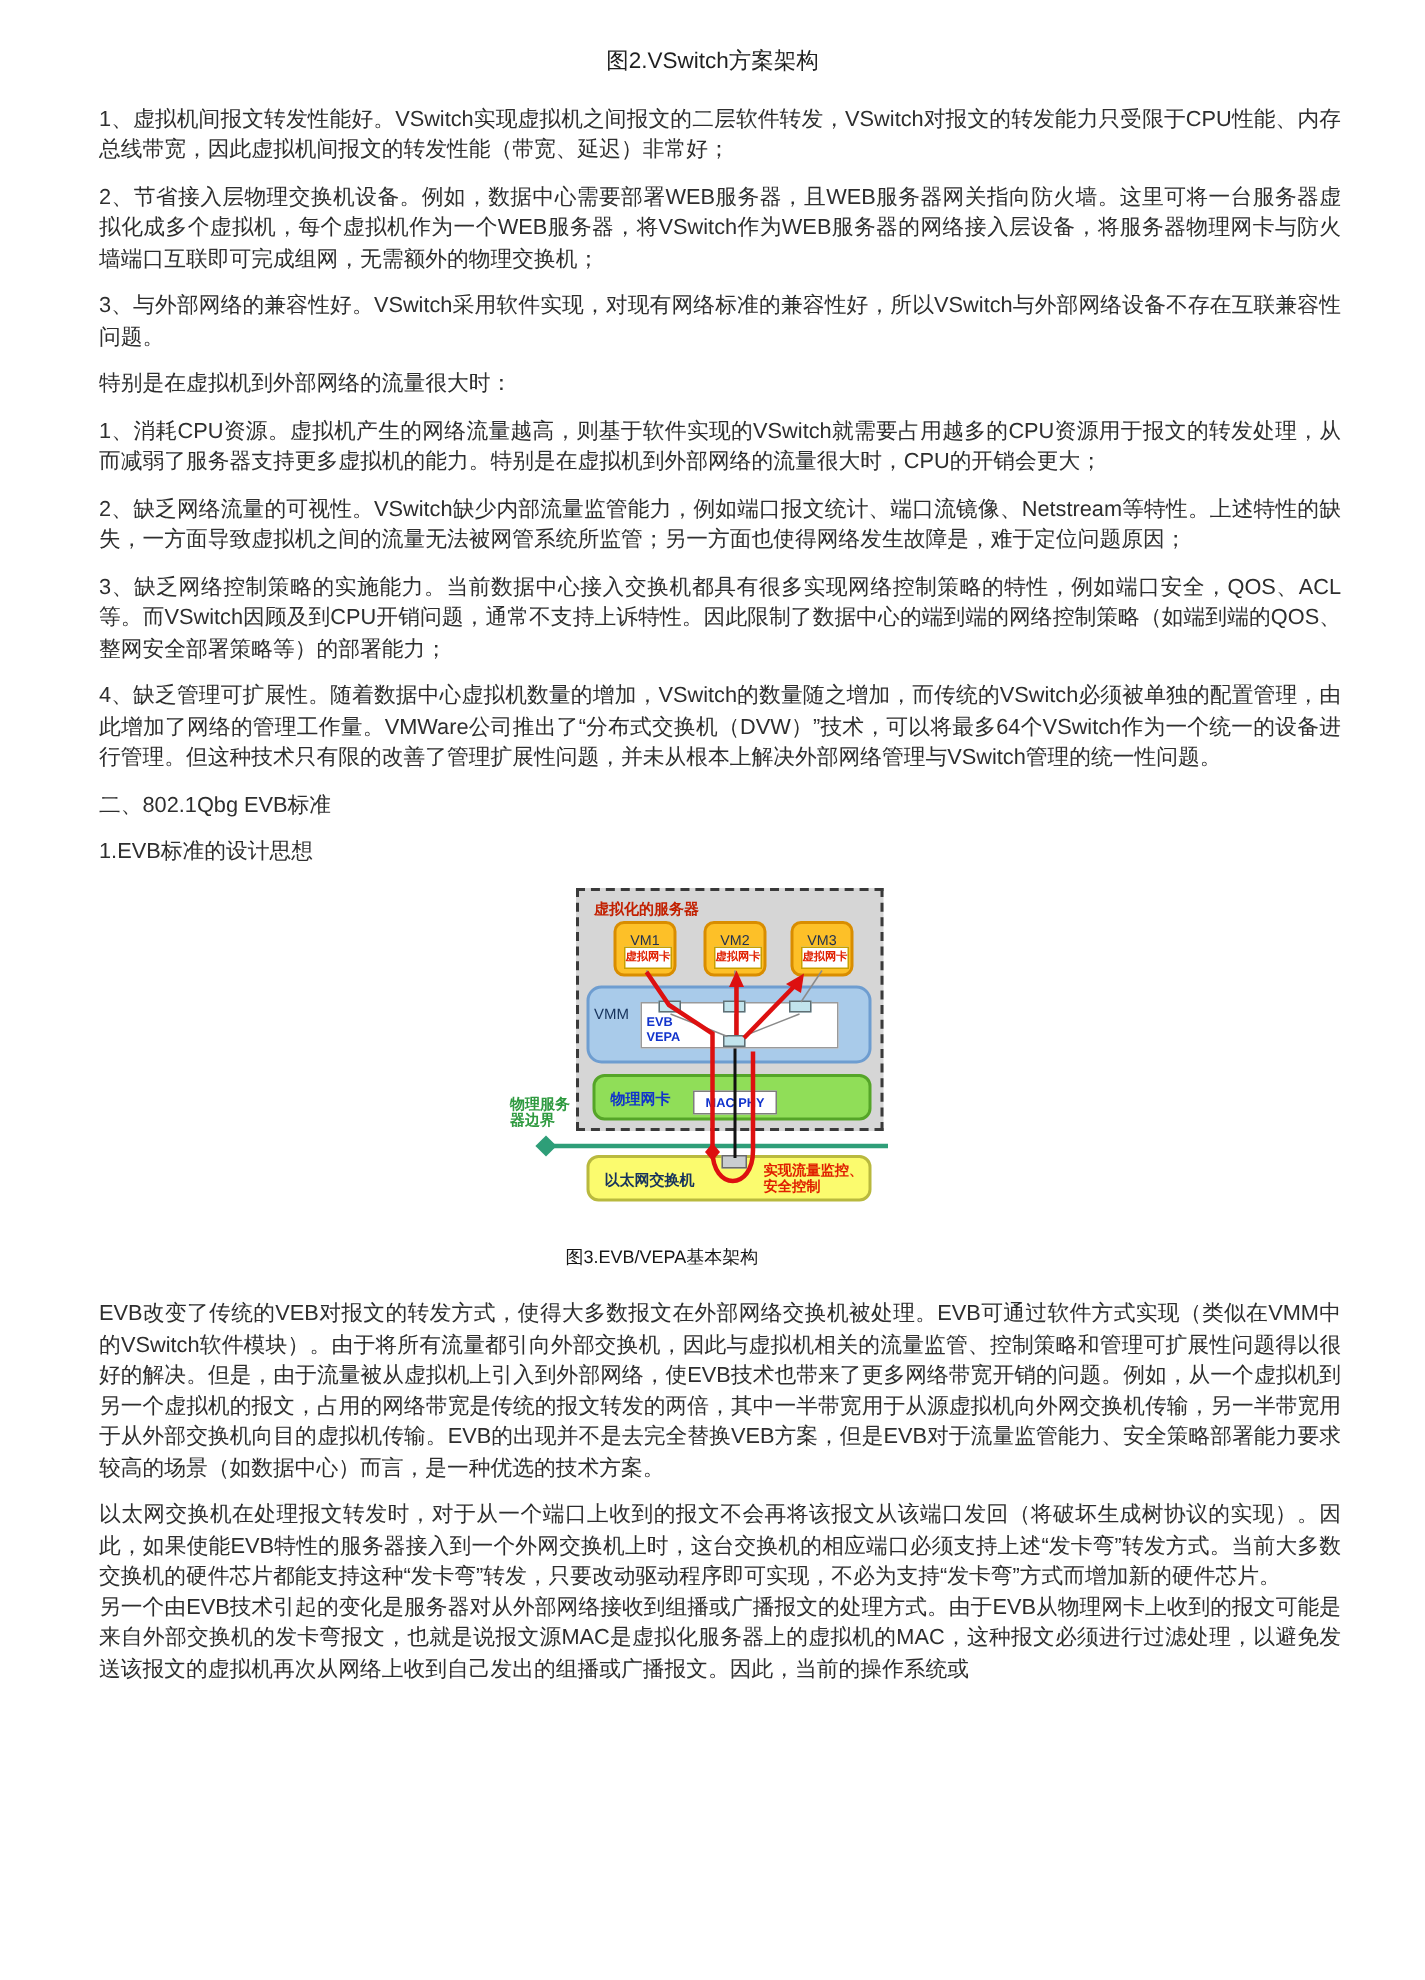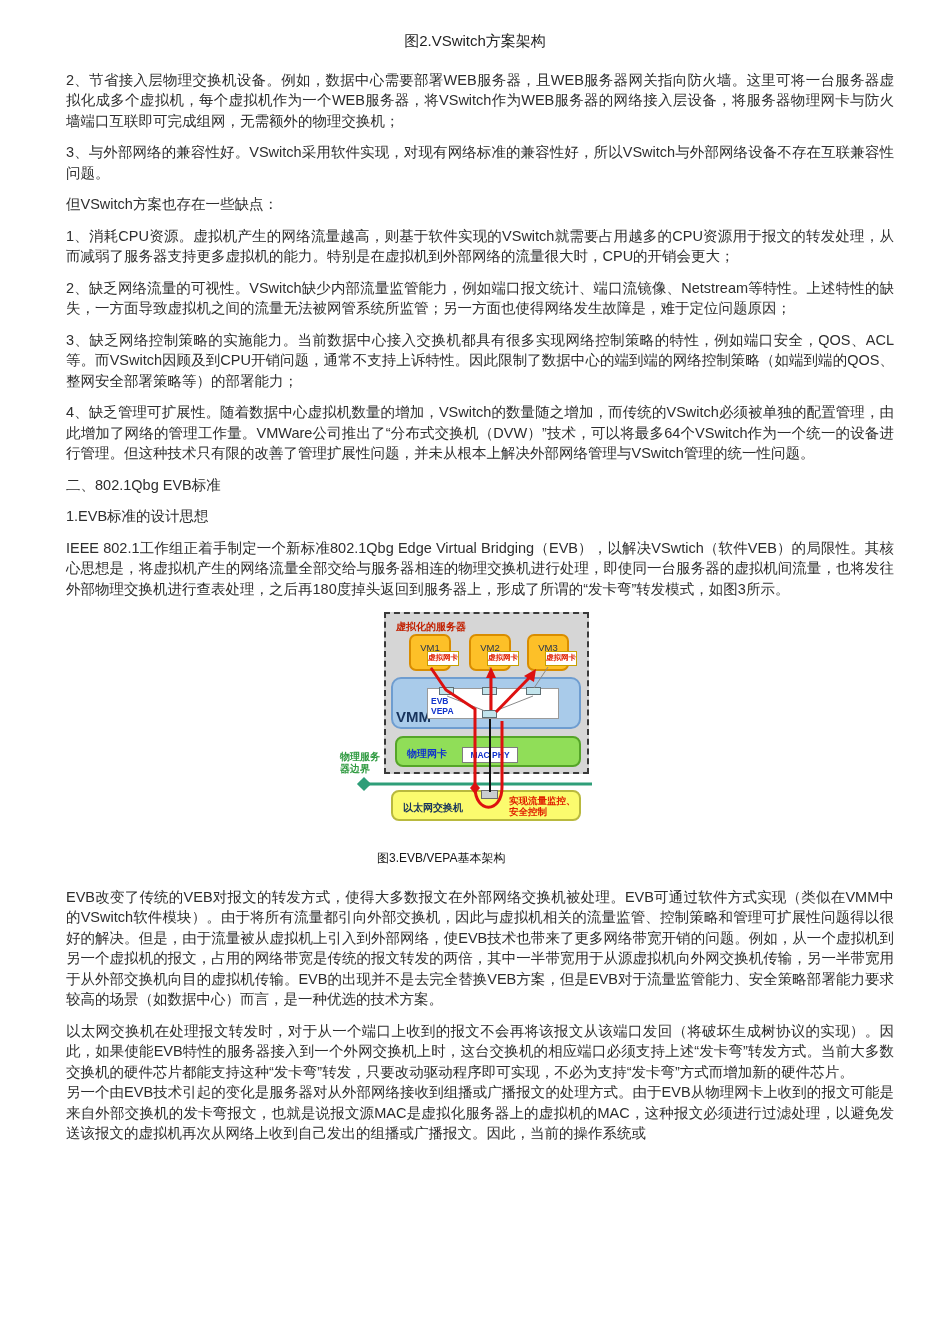--- a/index.html
+++ b/index.html
@@ -14,24 +14,24 @@
   p.fig3-caption{margin:4px 0 18px 377px;font-size:12px;color:#151515;width:auto;text-align:left;}
   p.joined{margin-bottom:0;}
 
   
   .diagram{position:relative;width:950px;height:225px;margin:12px;}
   .abs{position:absolute;box-sizing:border-box;}
   .server-bg{left:372px;top:1px;width:205px;height:162px;background:#d6d6d6;border:2px dashed #3a3a3a;}
   .server-label{left:384px;top:6px;font-size:10px;font-weight:bold;color:#c22000;}
   .vm{width:42px;height:37px;top:23px;background:#fdc028;border:2px solid #d98d00;border-radius:7px;}
   .vm-title{position:absolute;top:2px;left:0;width:100%;text-align:center;font-size:9.5px;font-weight:normal;color:#1f3050;}
-  .vnic{position:absolute;left:16px;bottom:3px;width:30px;height:13px;background:#ffffff;border:1px solid #c8a000;
+  .vnic{position:absolute;left:5px;bottom:3px;width:30px;height:13px;background:#ffffff;border:1px solid #c8a000;
         font-size:7.5px;font-weight:bold;color:#e02000;text-align:center;line-height:11px;}
   .vmm-box{left:379px;top:66px;width:190px;height:52px;background:#a9cbea;border:2px solid #6e9dd0;border-radius:10px;}
-  .vmm-label{left:384px;top:96px;font-size:15px;font-weight:bold;color:#17335c;}
+  .vmm-label{left:384px;top:76px;font-size:10px;font-weight:normal;color:#17335c;}
   .evb-box{left:415px;top:77px;width:132px;height:31px;background:#ffffff;border:1px solid #9a9a9a;}
   .evb-label{left:419px;top:85px;font-size:8.5px;font-weight:bold;color:#1133cc;line-height:10px;}
   .port{width:15px;height:8px;background:#c2e4ec;border:1px solid #5f6f74;}
   .pnic-box{left:383px;top:125px;width:186px;height:31px;background:#90de58;border:2px solid #55a528;border-radius:8px;}
   .pnic-label{left:395px;top:133px;font-size:10px;font-weight:bold;color:#1133cc;}
   .macphy{left:450px;top:136px;width:56px;height:16px;background:#ffffff;border:1px solid #7d7d7d;
           font-size:8.5px;font-weight:bold;color:#1133cc;text-align:center;line-height:14px;}
   .boundary-label{left:328px;top:140px;font-size:10px;font-weight:bold;color:#2f9a40;line-height:11.5px;}
   .switch-box{left:379px;top:179px;width:190px;height:31px;background:#fbfb6e;border:2px solid #b9b93e;border-radius:8px;}
   .switch-label{left:391px;top:187px;font-size:10px;font-weight:bold;color:#17335c;}
@@ -39,32 +39,32 @@
   .switch-port{left:469px;top:179px;width:17px;height:9px;background:#c9cdd0;border:1px solid #6a6a6a;}
   .lines-svg{left:0;top:0;width:950px;height:225px;pointer-events:none;}
 </style>
 </head>
 <body>
 
 <div class="doc">
 
   <p class="fig2-title">图2.VSwitch方案架构</p>
 
+  <p>1、虚拟机间报文转发性能好。VSwitch实现虚拟机之间报文的二层软件转发，VSwitch对报文的转发能力只受限于CPU性能、内存总线带宽，因此虚拟机间报文的转发性能（带宽、延迟）非常好；</p>
   <p>2、节省接入层物理交换机设备。例如，数据中心需要部署WEB服务器，且WEB服务器网关指向防火墙。这里可将一台服务器虚拟化成多个虚拟机，每个虚拟机作为一个WEB服务器，将VSwitch作为WEB服务器的网络接入层设备，将服务器物理网卡与防火墙端口互联即可完成组网，无需额外的物理交换机；</p>
   <p>3、与外部网络的兼容性好。VSwitch采用软件实现，对现有网络标准的兼容性好，所以VSwitch与外部网络设备不存在互联兼容性问题。</p>
 
-  <p>但VSwitch方案也存在一些缺点：</p>
+  <p>特别是在虚拟机到外部网络的流量很大时：</p>
   <p>1、消耗CPU资源。虚拟机产生的网络流量越高，则基于软件实现的VSwitch就需要占用越多的CPU资源用于报文的转发处理，从而减弱了服务器支持更多虚拟机的能力。特别是在虚拟机到外部网络的流量很大时，CPU的开销会更大；</p>
   <p>2、缺乏网络流量的可视性。VSwitch缺少内部流量监管能力，例如端口报文统计、端口流镜像、Netstream等特性。上述特性的缺失，一方面导致虚拟机之间的流量无法被网管系统所监管；另一方面也使得网络发生故障是，难于定位问题原因；</p>
   <p>3、缺乏网络控制策略的实施能力。当前数据中心接入交换机都具有很多实现网络控制策略的特性，例如端口安全，QOS、ACL等。而VSwitch因顾及到CPU开销问题，通常不支持上诉特性。因此限制了数据中心的端到端的网络控制策略（如端到端的QOS、整网安全部署策略等）的部署能力；</p>
   <p>4、缺乏管理可扩展性。随着数据中心虚拟机数量的增加，VSwitch的数量随之增加，而传统的VSwitch必须被单独的配置管理，由此增加了网络的管理工作量。VMWare公司推出了“分布式交换机（DVW）”技术，可以将最多64个VSwitch作为一个统一的设备进行管理。但这种技术只有限的改善了管理扩展性问题，并未从根本上解决外部网络管理与VSwitch管理的统一性问题。</p>
 
   <p>二、802.1Qbg EVB标准</p>
   <p>1.EVB标准的设计思想</p>
-  <p>IEEE 802.1工作组正着手制定一个新标准802.1Qbg Edge Virtual Bridging（EVB），以解决VSwtich（软件VEB）的局限性。其核心思想是，将虚拟机产生的网络流量全部交给与服务器相连的物理交换机进行处理，即使同一台服务器的虚拟机间流量，也将发往外部物理交换机进行查表处理，之后再180度掉头返回到服务器上，形成了所谓的“发卡弯”转发模式，如图3所示。</p>
 
   <div class="diagram">
 
     <div class="abs server-bg"></div>
     <div class="abs server-label">虚拟化的服务器</div>
 
     <div class="abs vm" style="left:397px;">
       <div class="vm-title">VM1</div>
       <div class="vnic">虚拟网卡</div>
     </div>

